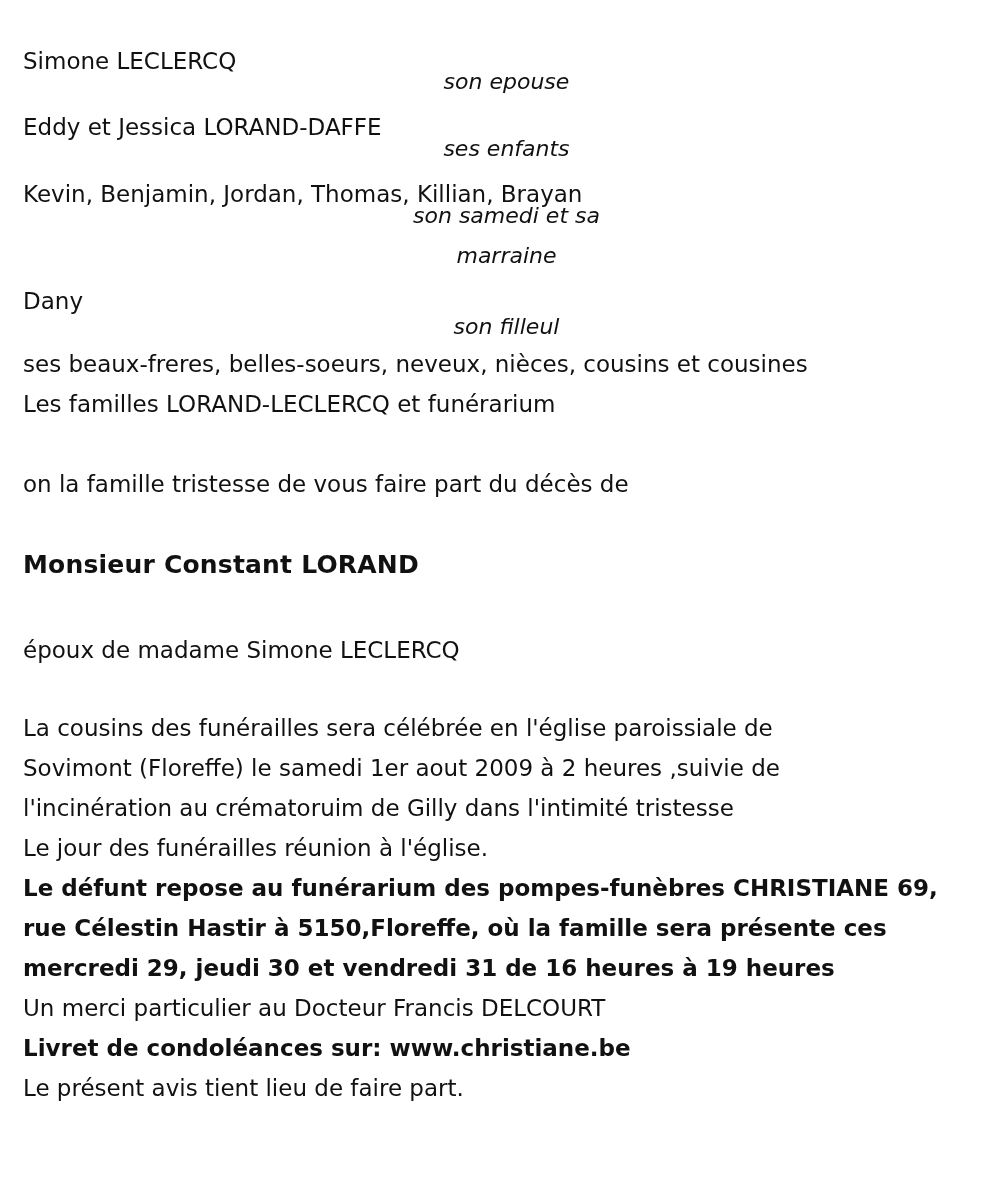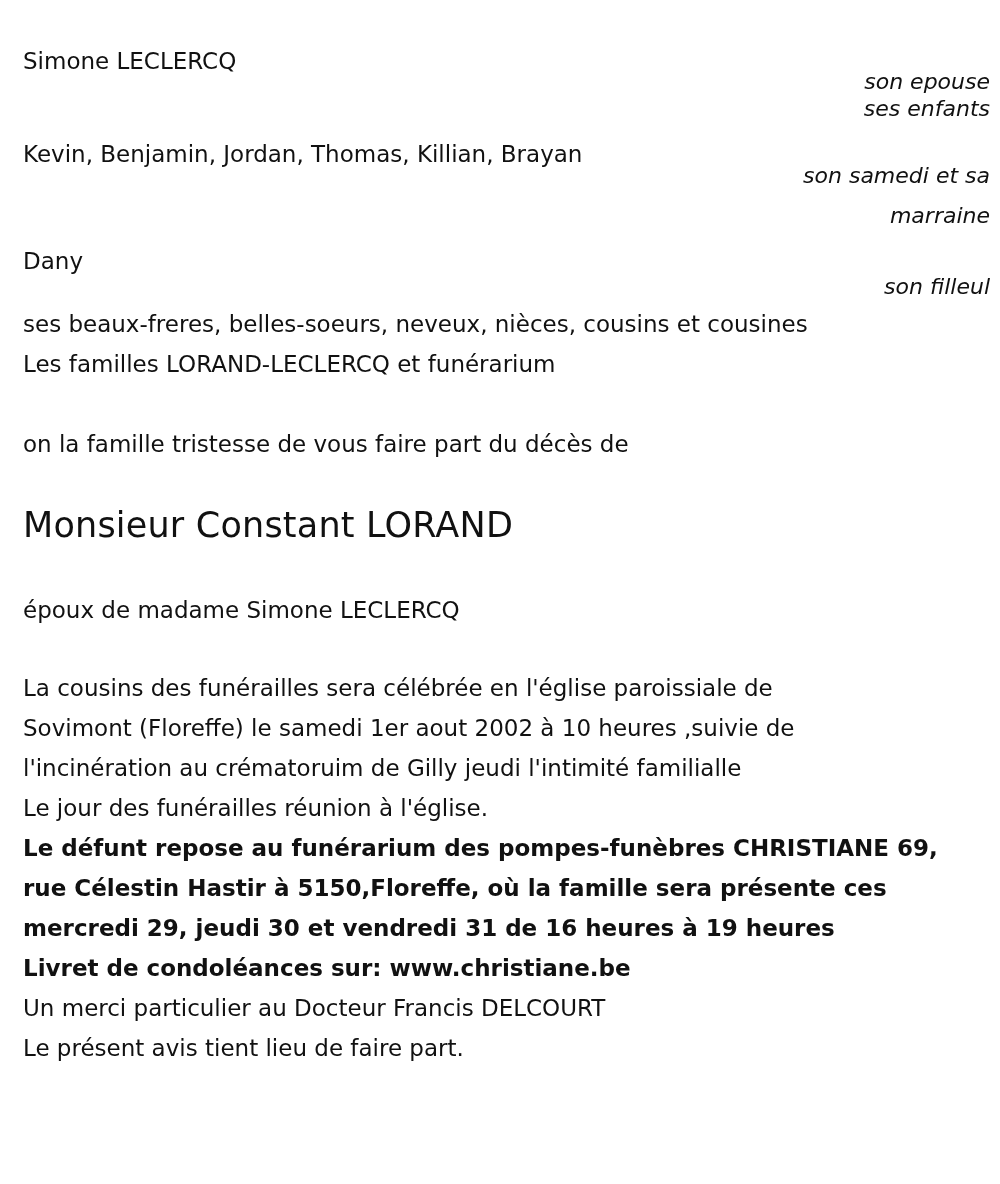--- a/index.html
+++ b/index.html
@@ -28,42 +28,42 @@
       position: relative;
     }
     .family-name {
       display: block;
       height: 40px;
       line-height: 48px;
       white-space: nowrap;
     }
     .family-relation {
       display: block;
-      text-align: right;
+      text-align: center;
       font-style: italic;
       line-height: 40px;
       font-size: 22px;
       margin-top: -14px;
       padding-bottom: 1px;
     }
     .family-row.r1 .family-name { line-height: 50px; }
     .family-row.r5 .family-relation { margin-top: -10px; }
     .extra-line {
       display: block;
       white-space: nowrap;
     }
     .extra-first { margin-top: -4px; }
     .spacer { height: 40px; }
     .intro {
       display: block;
       margin-top: 0;
     }
     .deceased-name {
-      font-weight: normal;
-      font-size: 35px;
+      font-weight: bold;
+      font-size: 25px;
       line-height: 40px;
       margin: 40px 0 0 0;
       padding-top: 1px;
       letter-spacing: 0.2px;
     }
     .spouse-line {
       display: block;
       margin-top: 45px;
     }
     .details {
@@ -81,20 +81,21 @@
 <body>
 
 <div class="page">
 
   <div class="family-block">
     <div class="family-row r1">
       <span class="family-name">Simone LECLERCQ</span>
       <span class="family-relation">son epouse</span>
     </div>
     <div class="family-row r2">
+      <span class="family-name">Eddy et Jessica LORAND-DAFFE</span>
       <span class="family-relation">ses enfants</span>
     </div>
     <div class="family-row r3">
       <span class="family-name">Kevin, Benjamin, Jordan, Thomas, Killian, Brayan</span>
     </div>
     <div class="family-row r4">
       <span class="family-relation">
         <span>son samedi et sa</span><br>
         <span>marraine</span>
       </span>
@@ -113,24 +114,24 @@
   <div class="spacer"></div>
 
   <span class="intro">on la famille tristesse de vous faire part du décès de</span>
 
   <h1 class="deceased-name">Monsieur Constant LORAND</h1>
 
   <span class="spouse-line">époux de madame Simone LECLERCQ</span>
 
   <div class="details">
     <span class="detail-line">La cousins des funérailles sera célébrée en l'église paroissiale de</span>
-    <span class="detail-line">Sovimont (Floreffe) le samedi 1er aout 2002 à 10 heures ,suivie de</span>
-    <span class="detail-line">l'incinération au crématoruim de Gilly jeudi l'intimité familialle</span>
+    <span class="detail-line">Sovimont (Floreffe) le samedi 1er aout 2009 à 2 heures ,suivie de</span>
+    <span class="detail-line">l'incinération au crématoruim de Gilly dans l'intimité tristesse</span>
     <span class="detail-line">Le jour des funérailles réunion à l'église.</span>
     <span class="detail-line bold">Le défunt repose au funérarium des pompes-funèbres CHRISTIANE 69,</span>
     <span class="detail-line bold">rue Célestin Hastir à 5150,Floreffe, où la famille sera présente ces</span>
     <span class="detail-line bold">mercredi 29, jeudi 30 et vendredi 31 de 16 heures à 19 heures</span>
+    <span class="detail-line">Un merci particulier au Docteur Francis DELCOURT</span>
     <span class="detail-line bold">Livret de condoléances sur: www.christiane.be</span>
-    <span class="detail-line">Un merci particulier au Docteur Francis DELCOURT</span>
     <span class="detail-line">Le présent avis tient lieu de faire part.</span>
   </div>
 
 </div>
 
 </body></html>

